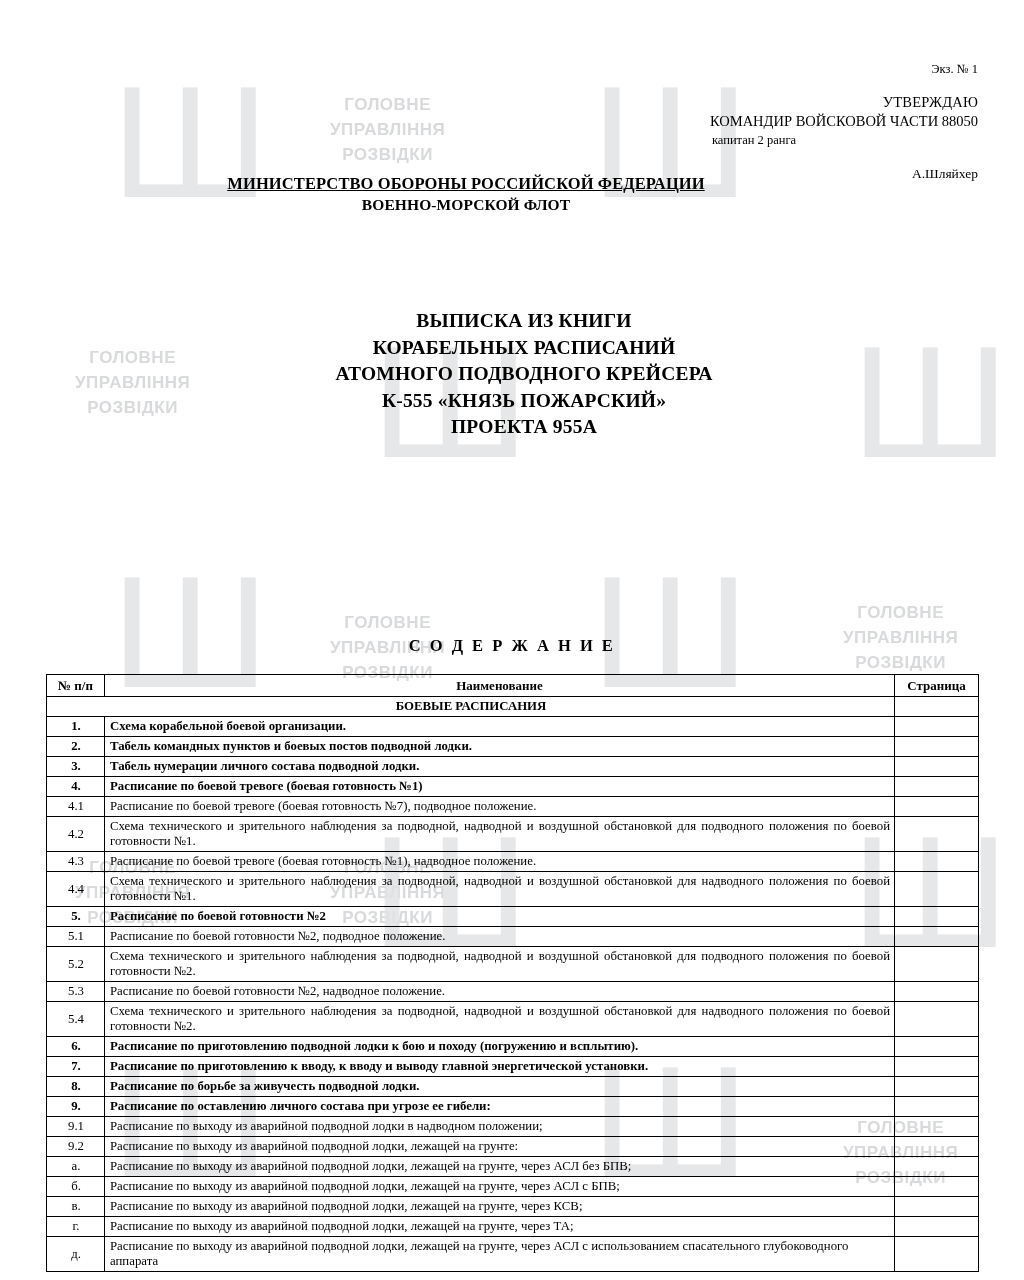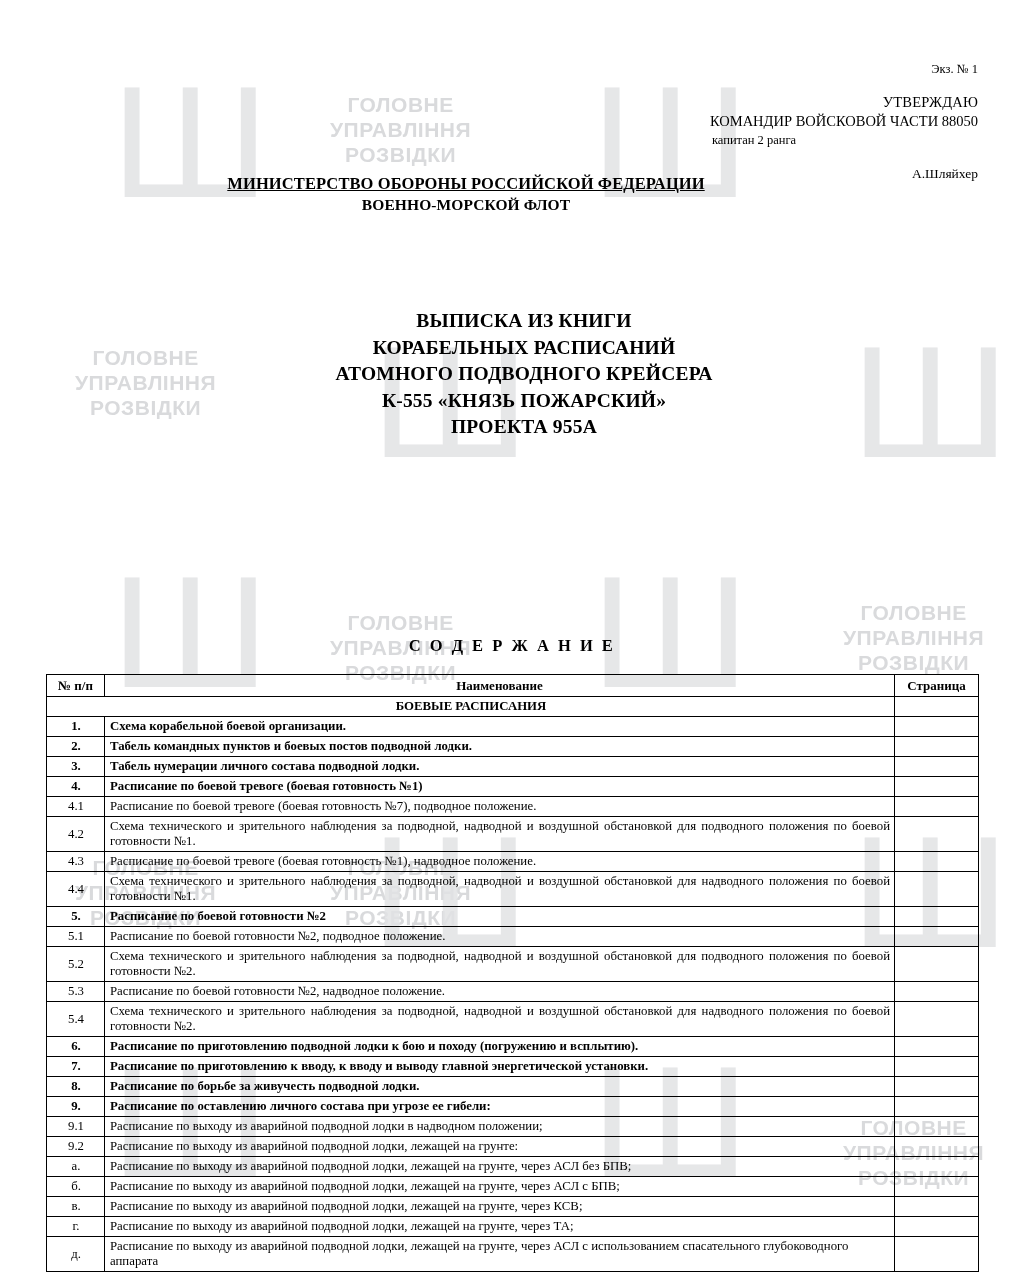--- a/index.html
+++ b/index.html
@@ -21,21 +21,21 @@
     position: absolute;
     inset: 0;
     pointer-events: none;
     z-index: 0;
   }
   .wm {
     position: absolute;
     color: #d9dadc;
     font-family: "Liberation Sans", sans-serif;
     font-weight: bold;
-    font-size: 21px;
+    font-size: 17px;
     line-height: 25px;
     letter-spacing: 0.5px;
     white-space: pre;
     text-align: center;
   }
   .wm-trident {
     position: absolute;
     color: #e2e3e5;
     font-size: 150px;
     line-height: 150px;

